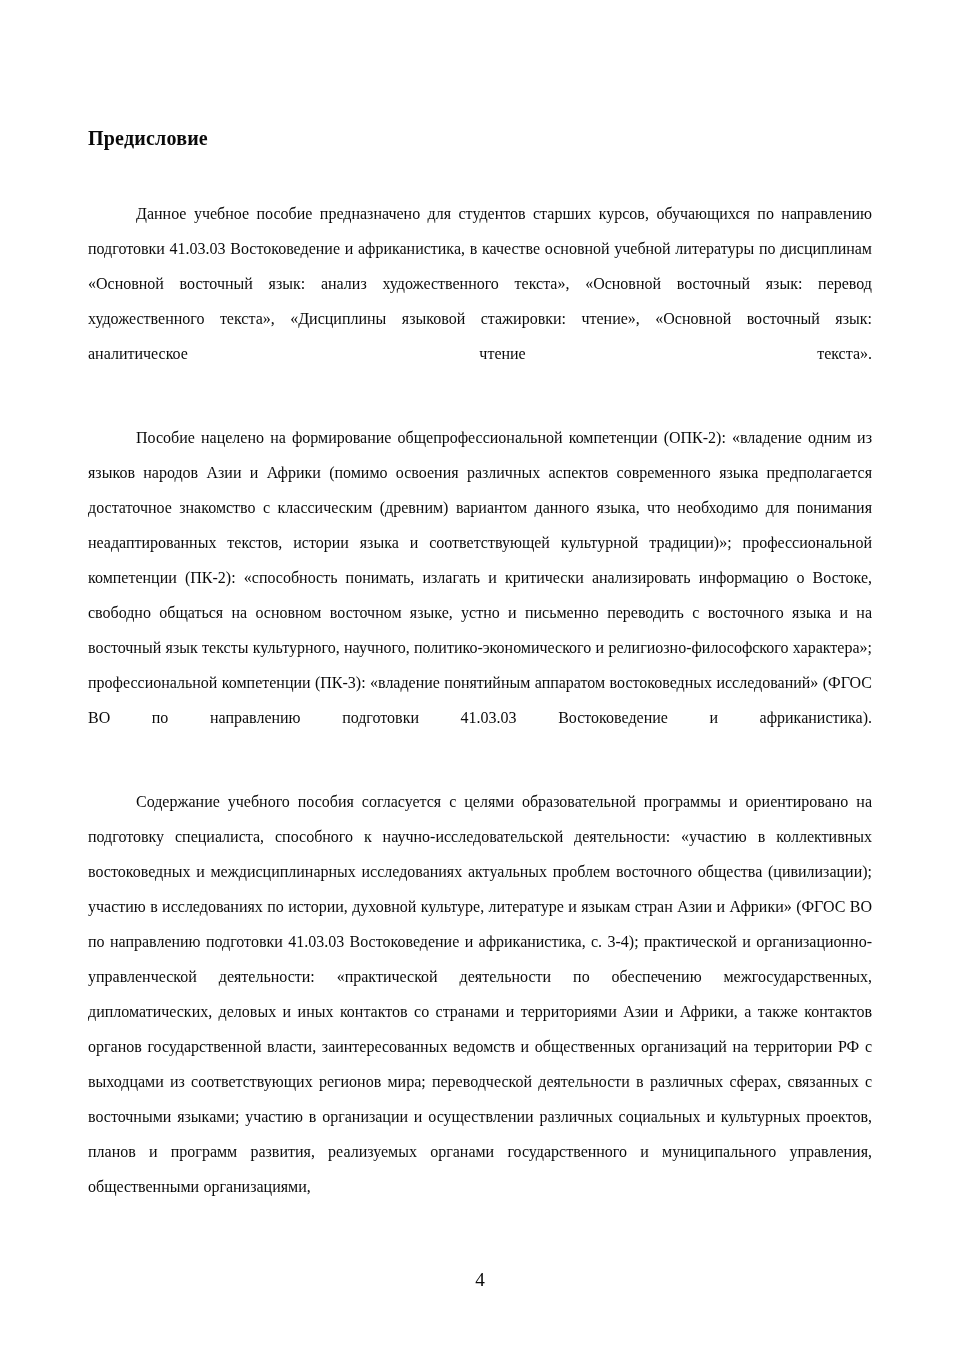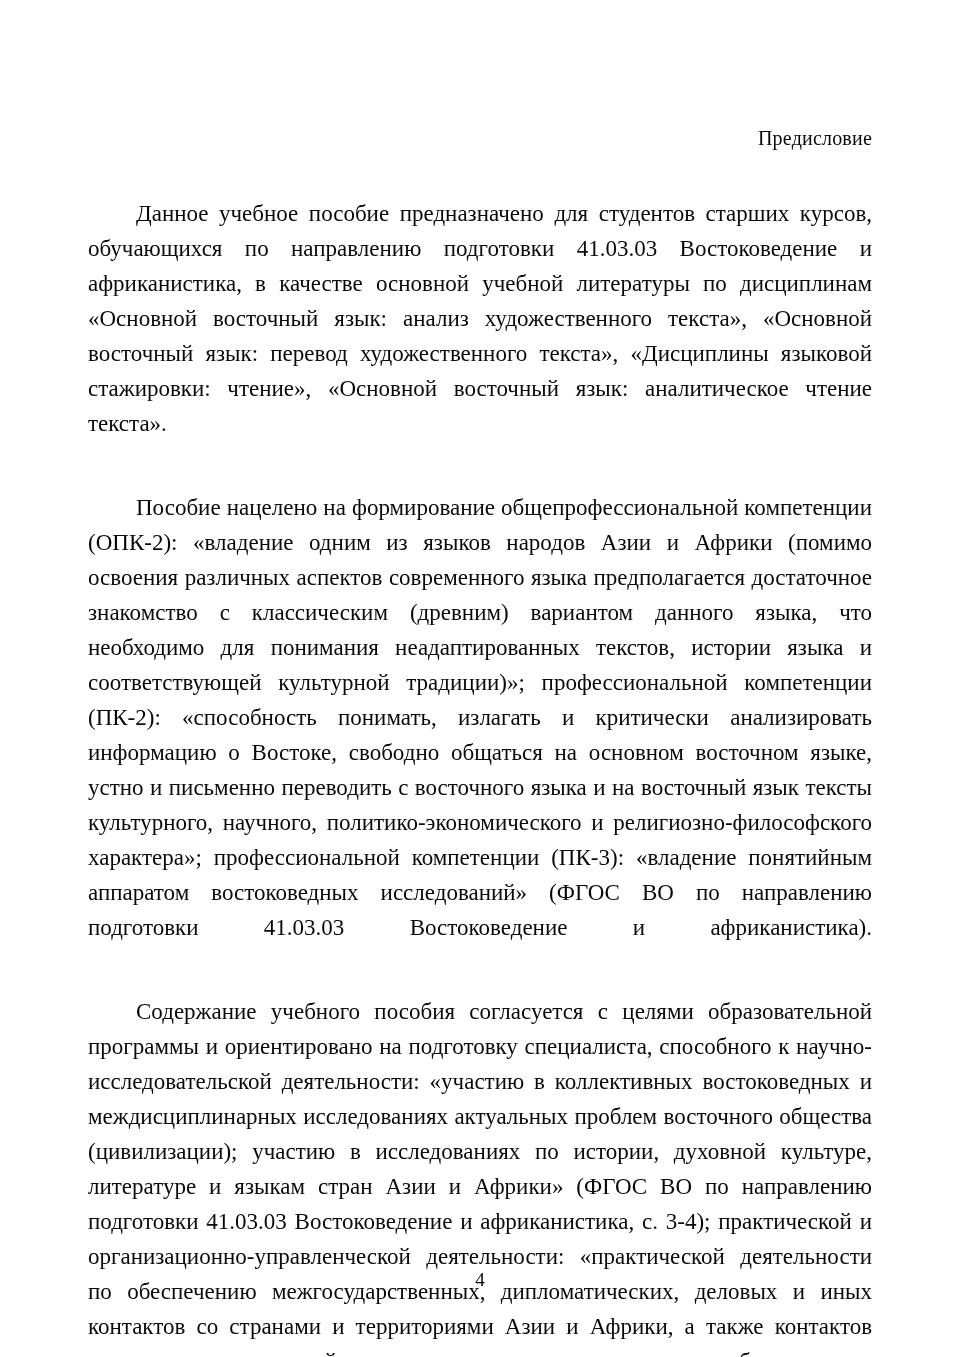--- a/index.html
+++ b/index.html
@@ -24,29 +24,29 @@
 
   .content {
     position: absolute;
     left: 88px;
     top: 126px;
     width: 784px;
   }
 
   .doc-title {
     font-size: 20px;
-    font-weight: normal;
-    text-align: right;
+    font-weight: bold;
+    text-align: left;
     letter-spacing: 0.2px;
     margin: 0 0 46px 0;
     line-height: 1.2;
   }
 
   .para {
-    font-size: 23px;
+    font-size: 16px;
     line-height: 35px;
     text-align: justify;
     text-justify: inter-word;
     text-indent: 48px;
     margin: 0;
     hyphens: none;
     word-spacing: 0.2px;
   }
 
   .para + .para {

